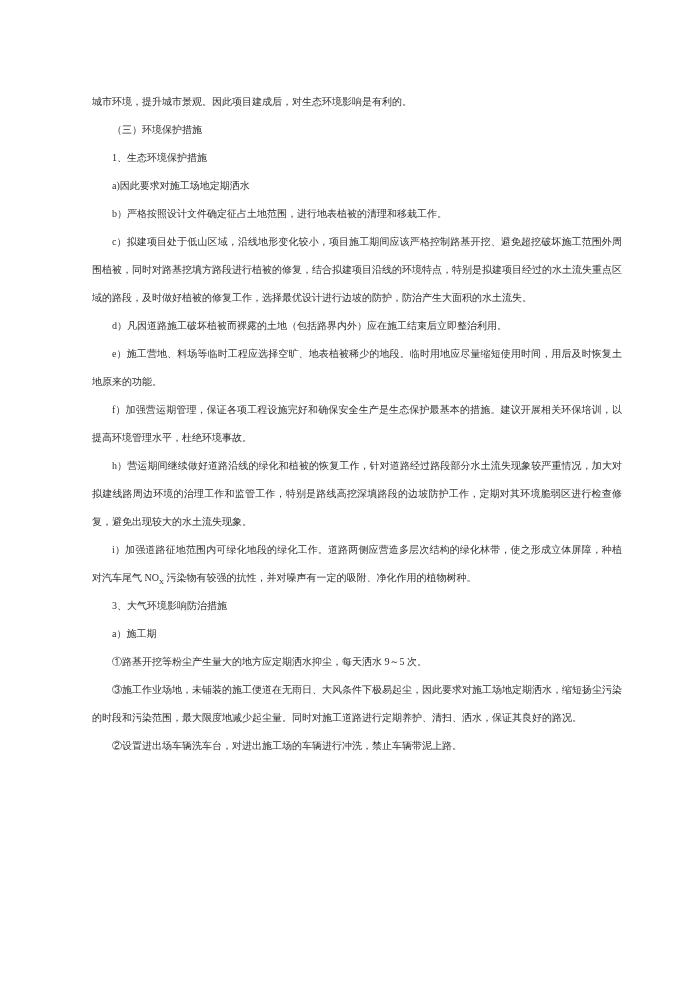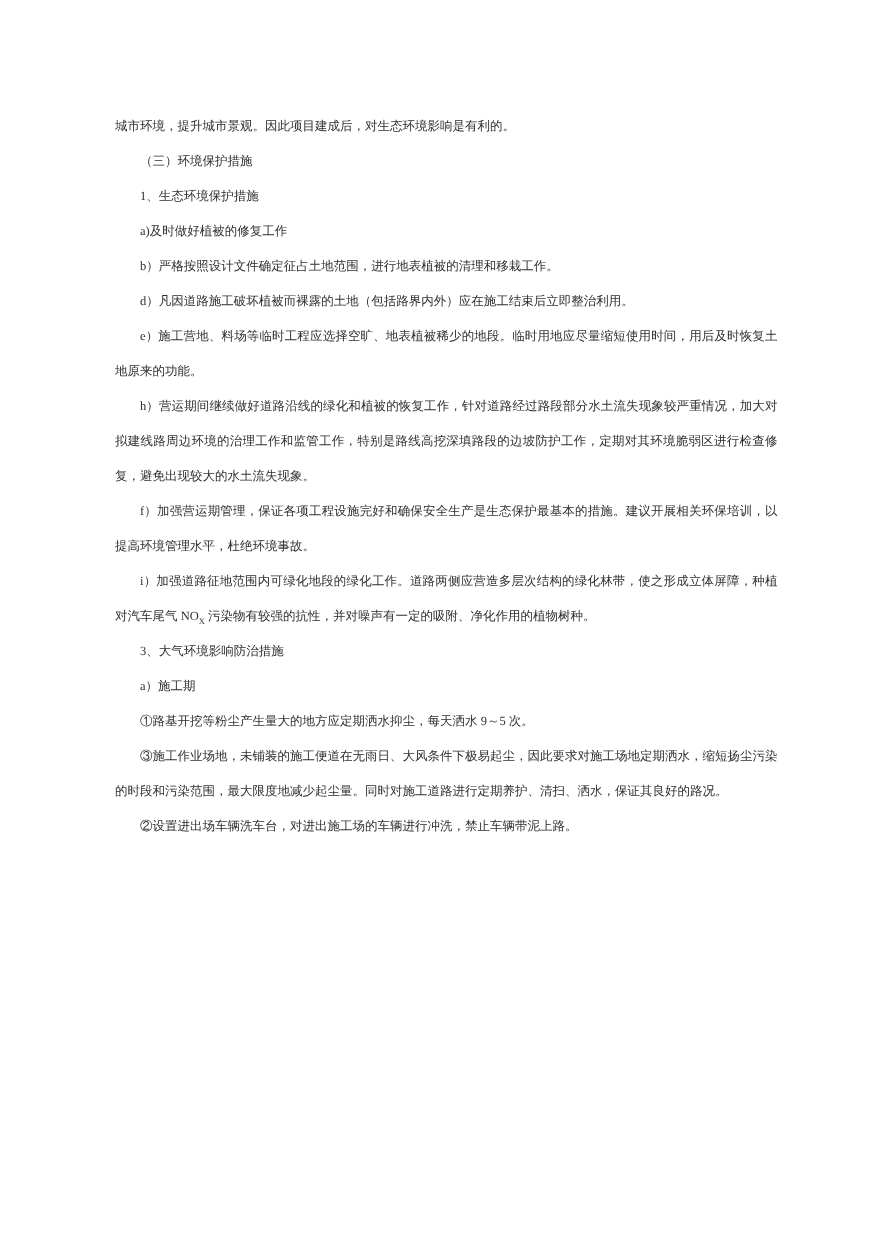--- a/index.html
+++ b/index.html
@@ -37,25 +37,26 @@
     line-height: 0;
   }
 </style>
 </head>
 <body>
 
 <div class="page">
   <p class="para no-indent">城市环境，提升城市景观。因此项目建成后，对生态环境影响是有利的。</p>
   <p class="para">（三）环境保护措施</p>
   <p class="para">1、生态环境保护措施</p>
-  <p class="para">a)及时做好植被的修复工作</p>
+  <p class="para">a)因此要求对施工场地定期洒水</p>
   <p class="para">b）严格按照设计文件确定征占土地范围，进行地表植被的清理和移栽工作。</p>
+  <p class="para">c）拟建项目处于低山区域，沿线地形变化较小，项目施工期间应该严格控制路基开挖、避免超挖破坏施工范围外周围植被，同时对路基挖填方路段进行植被的修复，结合拟建项目沿线的环境特点，特别是拟建项目经过的水土流失重点区域的路段，及时做好植被的修复工作，选择最优设计进行边坡的防护，防治产生大面积的水土流失。</p>
   <p class="para">d）凡因道路施工破坏植被而裸露的土地（包括路界内外）应在施工结束后立即整治利用。</p>
   <p class="para">e）施工营地、料场等临时工程应选择空旷、地表植被稀少的地段。临时用地应尽量缩短使用时间，用后及时恢复土地原来的功能。</p>
+  <p class="para">f）加强营运期管理，保证各项工程设施完好和确保安全生产是生态保护最基本的措施。建议开展相关环保培训，以提高环境管理水平，杜绝环境事故。</p>
   <p class="para">h）营运期间继续做好道路沿线的绿化和植被的恢复工作，针对道路经过路段部分水土流失现象较严重情况，加大对拟建线路周边环境的治理工作和监管工作，特别是路线高挖深填路段的边坡防护工作，定期对其环境脆弱区进行检查修复，避免出现较大的水土流失现象。</p>
-  <p class="para">f）加强营运期管理，保证各项工程设施完好和确保安全生产是生态保护最基本的措施。建议开展相关环保培训，以提高环境管理水平，杜绝环境事故。</p>
   <p class="para"><span>i）加强道路征地范围内可绿化地段的绿化工作。道路两侧应营造多层次结构的绿化林带，使之形成立体屏障，种植对汽车尾气 NO</span><sub>X</sub><span> 污染物有较强的抗性，并对噪声有一定的吸附、净化作用的植物树种。</span></p>
   <p class="para">3、大气环境影响防治措施</p>
   <p class="para">a）施工期</p>
   <p class="para">①路基开挖等粉尘产生量大的地方应定期洒水抑尘，每天洒水 9～5 次。</p>
   <p class="para">③施工作业场地，未铺装的施工便道在无雨日、大风条件下极易起尘，因此要求对施工场地定期洒水，缩短扬尘污染的时段和污染范围，最大限度地减少起尘量。同时对施工道路进行定期养护、清扫、洒水，保证其良好的路况。</p>
   <p class="para">②设置进出场车辆洗车台，对进出施工场的车辆进行冲洗，禁止车辆带泥上路。</p>
 </div>
 
 </body></html>

